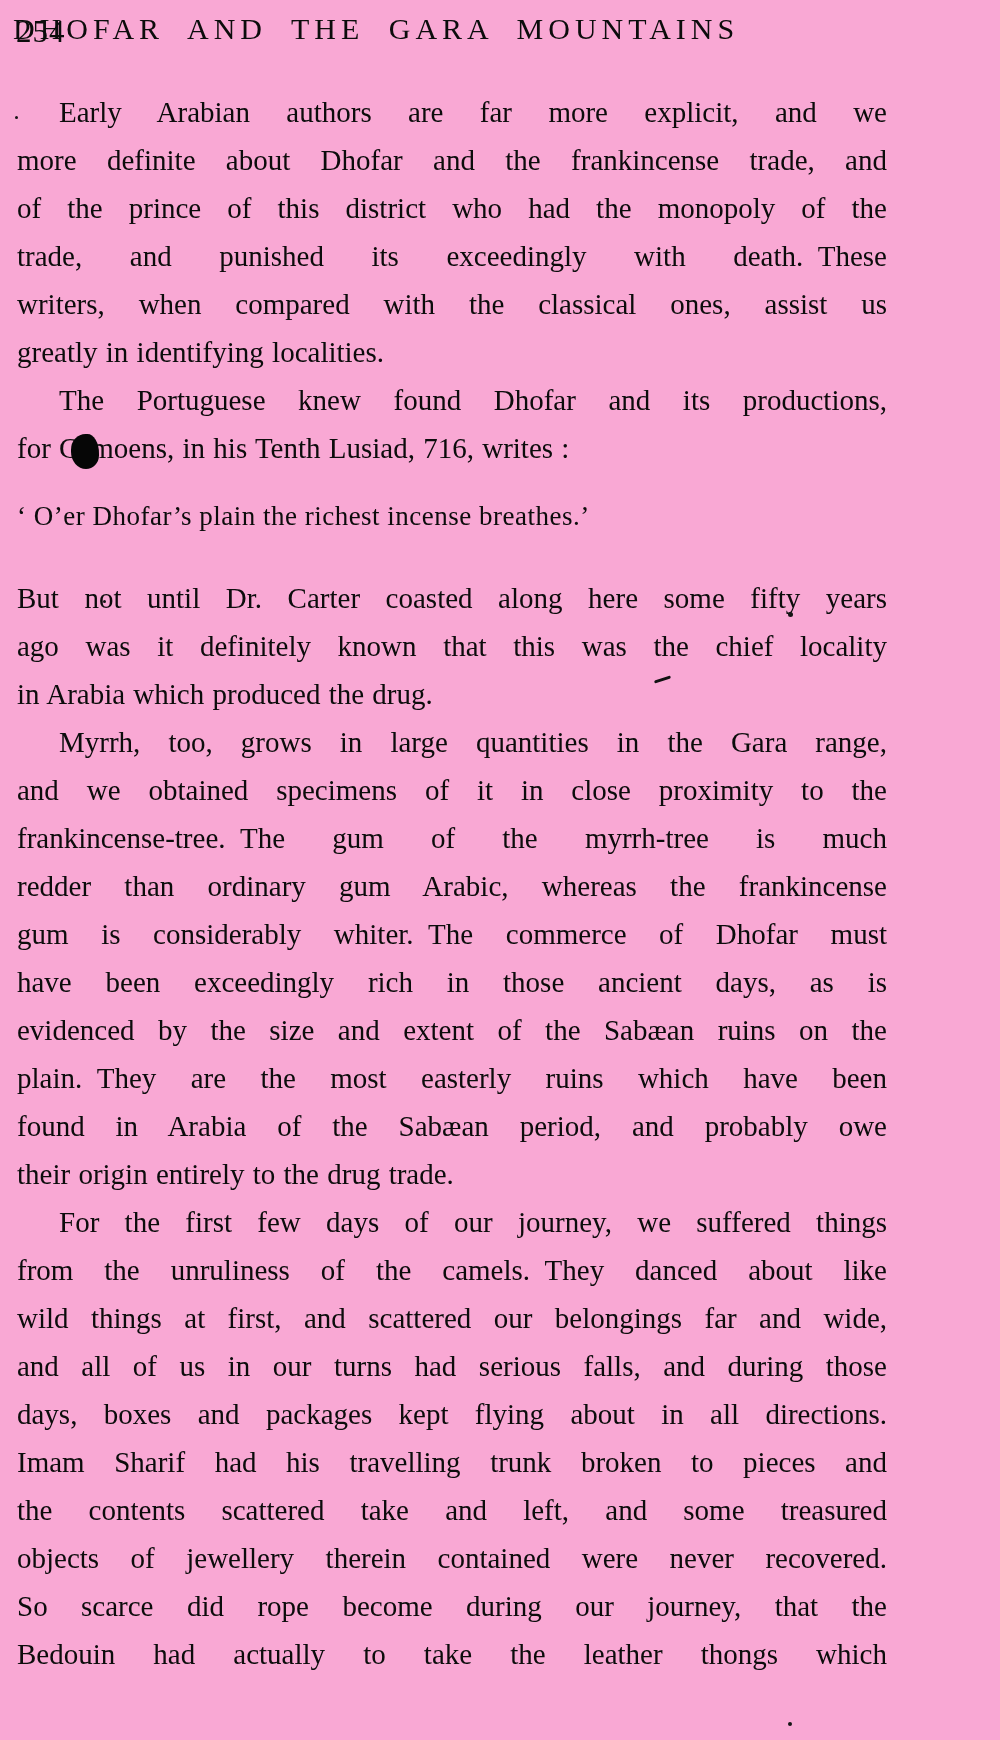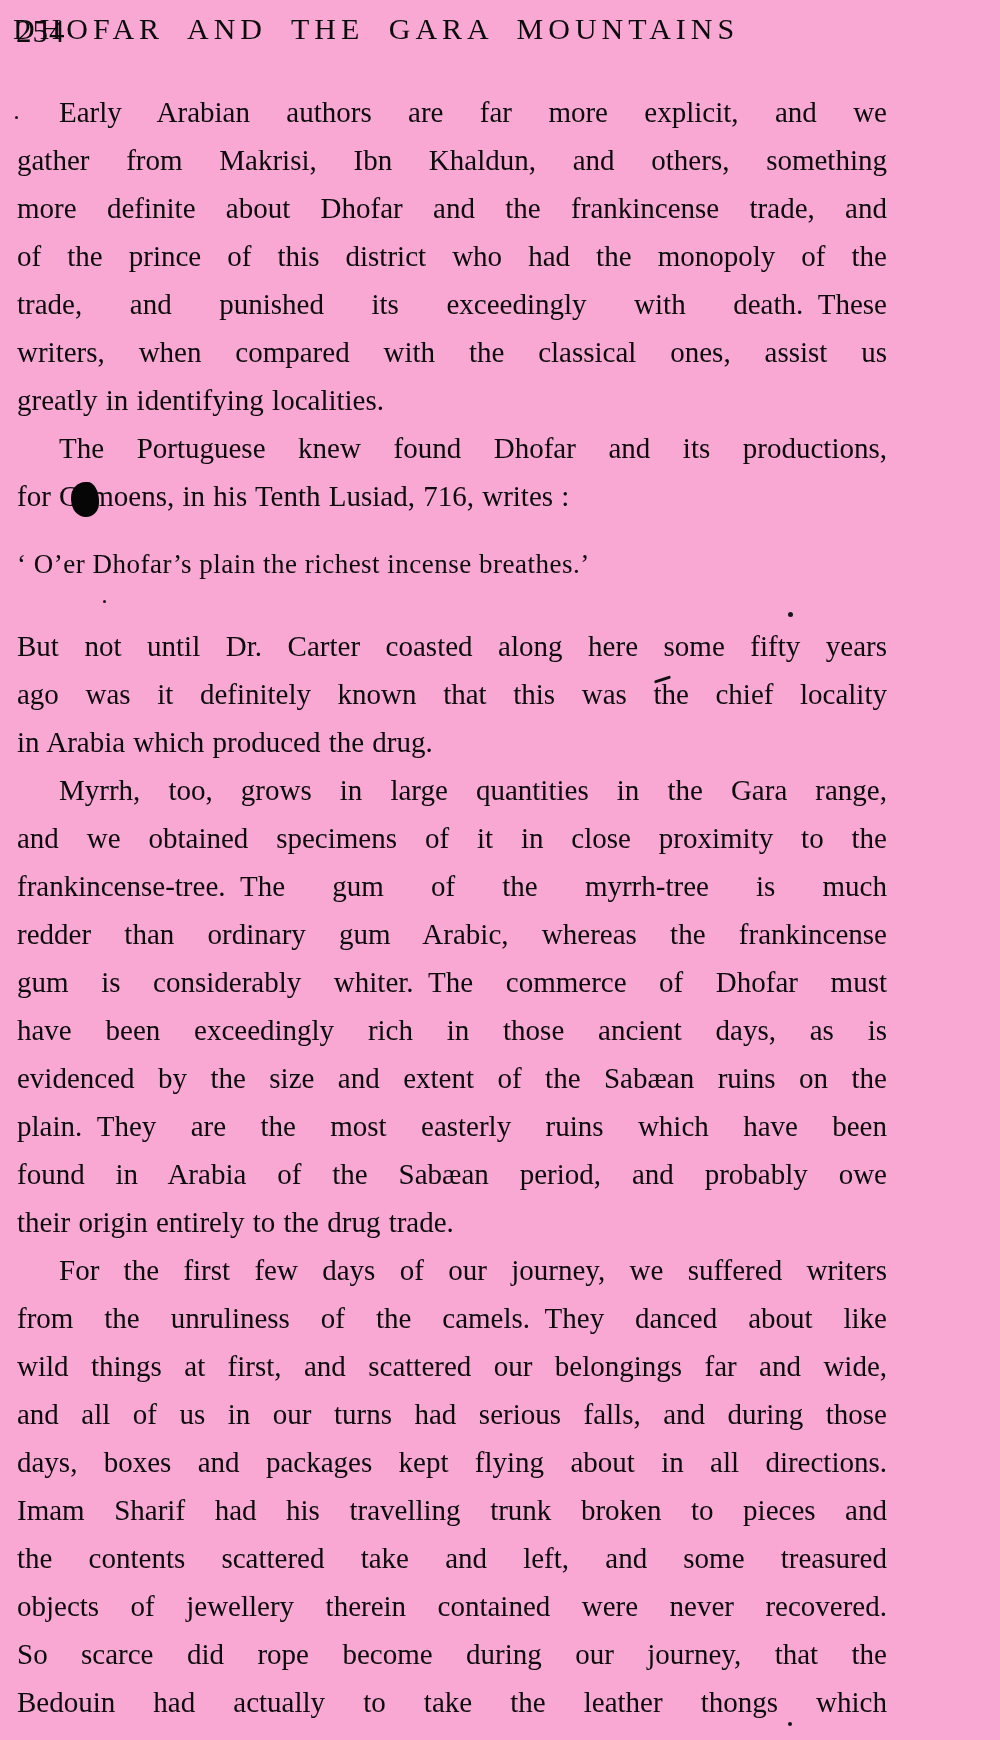--- a/index.html
+++ b/index.html
@@ -95,21 +95,20 @@
 
   <header class="header">
     <span class="pagenum">254</span>
     <div class="running-title">DHOFAR AND THE GARA MOUNTAINS</div>
   </header>
 
   <main class="content">
 
     <section class="para">
       <div class="tline indent">Early Arabian authors are far more explicit, and we</div>
-      <div class="tline">gather from Makrisi, Ibn Khaldun, and others, something</div>
       <div class="tline">more definite about Dhofar and the frankincense trade, and</div>
       <div class="tline">of the prince of this district who had the monopoly of the</div>
       <div class="tline">trade, and punished its exceedingly with death. These</div>
       <div class="tline">writers, when compared with the classical ones, assist us</div>
       <div class="tline lastline">greatly in identifying localities.</div>
     </section>
 
     <section class="para">
       <div class="tline indent">The Portuguese knew found Dhofar and its productions,</div>
       <div class="tline lastline"><span>for C</span><span class="inkblot">a</span><span>moens, in his Tenth Lusiad, 716, writes :</span></div>
@@ -130,21 +129,21 @@
       <div class="tline">redder than ordinary gum Arabic, whereas the frankincense</div>
       <div class="tline">gum is considerably whiter. The commerce of Dhofar must</div>
       <div class="tline">have been exceedingly rich in those ancient days, as is</div>
       <div class="tline">evidenced by the size and extent of the Sabæan ruins on the</div>
       <div class="tline">plain. They are the most easterly ruins which have been</div>
       <div class="tline">found in Arabia of the Sabæan period, and probably owe</div>
       <div class="tline lastline">their origin entirely to the drug trade.</div>
     </section>
 
     <section class="para">
-      <div class="tline indent">For the first few days of our journey, we suffered writers</div>
+      <div class="tline indent">For the first few days of our journey, we suffered things</div>
       <div class="tline">from the unruliness of the camels. They danced about like</div>
       <div class="tline">wild things at first, and scattered our belongings far and wide,</div>
       <div class="tline">and all of us in our turns had serious falls, and during those</div>
       <div class="tline">days, boxes and packages kept flying about in all directions.</div>
       <div class="tline">Imam Sharif had his travelling trunk broken to pieces and</div>
       <div class="tline">the contents scattered take and left, and some treasured</div>
       <div class="tline">objects of jewellery therein contained were never recovered.</div>
       <div class="tline">So scarce did rope become during our journey, that the</div>
       <div class="tline">Bedouin had actually to take the leather thongs which</div>
     </section>

